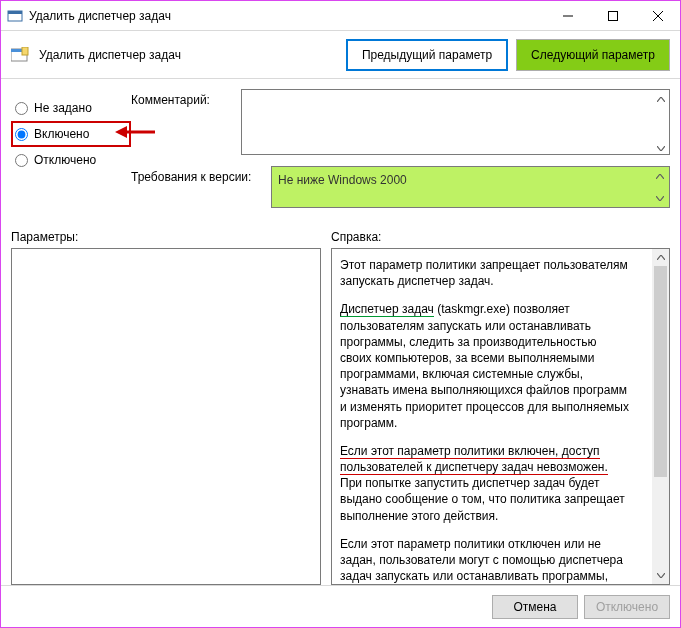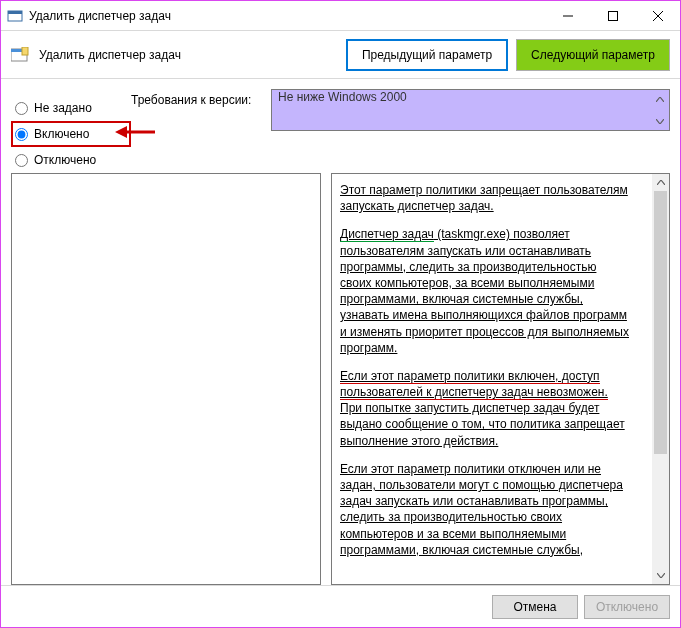--- a/index.html
+++ b/index.html
@@ -21,30 +21,30 @@
   .radios { width: 120px; padding-top: 6px; position:relative; }
   .radio { display: flex; align-items: center; height: 26px; padding-left: 4px; cursor:default; }
   .radio input { margin: 0 6px 0 0; }
   .radio.boxed { border: 2px solid #cc0000; padding-left:2px;align-items:center; }
   .arrow { position:absolute; left: 104px; top: 36px; width: 40px; height: 14px; }
   .fields { flex: 1; }
   .field-row { display: flex; margin-bottom: 8px; }
   .field-label { width: 110px; padding-top: 4px; }
   .field-input { flex: 1; }
   textarea.comment { width: 100%; height: 66px; resize: none; border: 1px solid #7a7a7a; padding: 4px; background:#fff; font-family: inherit; }
-  .req-box { width: 100%; height: 42px; border: 1px solid #7a7a7a; background: #c4b5fd; padding: 0 18px 6px 6px; position:relative; color:#333; }
+  .req-box { width: 100%; height: 42px; border: 1px solid #7a7a7a; background: #bef264; padding: 6px 18px 6px 6px; position:relative; color:#333; }
   .scroll-arrow { position:absolute; right:1px; width:16px; height:16px; display:flex; align-items:center; justify-content:center; color:#606060; }
   .labels-row { display: flex; margin-top: 14px; margin-bottom: 4px; }
   .labels-row .l1 { width: 320px; }
   .panels { flex: 1; display: flex; gap: 10px; min-height: 0; }
   .panel { border: 1px solid #7a7a7a; background: #fff; overflow: hidden; display:flex; }
   .panel.params { width: 310px; }
   .panel.help { flex: 1; position:relative; }
   .help-content { padding: 8px 22px 8px 8px; line-height: 1.35; overflow:hidden; }
-  .help-content p { margin: 0 16px 12px 0; text-decoration: underline; }
+  .help-content p { margin: 0 16px 12px 0; }
   .ul-green { border-bottom: 1px solid #009933; }
   .ul-red { border-bottom: 1px solid #cc0000; }
   .scrollbar-v { position:absolute; right:0; top:0; bottom:0; width:17px; background:#f0f0f0; display:flex; flex-direction:column; }
   .sb-btn { height:17px; display:flex; align-items:center; justify-content:center; color:#606060; }
   .sb-track { flex:1; position:relative; }
   .sb-thumb { position:absolute; left:2px; right:2px; top:0; height:70%; background:#cdcdcd; }
   .footer { height: 42px; border-top: 1px solid #d9d9d9; display: flex; align-items: center; justify-content: flex-end; padding: 0 10px; gap: 6px; }
   .btn { width: 86px; height: 24px; border: 1px solid #adadad; background: #e1e1e1; display:flex; align-items:center; justify-content:center; cursor:default; }
   .btn.disabled { color: #a0a0a0; }
   svg { display:block; }
@@ -114,40 +114,60 @@
         </label>
         <span class="arrow">
           <svg width="40" height="14" viewBox="0 0 40 14">
               <line x1="40" y1="7" x2="8" y2="7" stroke="#cc0000" stroke-width="3"></line>
               <polygon points="0,7 12,1 12,13" fill="#cc0000"></polygon>
             </svg>
         </span>
       </div>
       <div class="fields">
         <div class="field-row">
+          <div class="field-label">Комментарий:</div>
+          <div class="field-input" style="position:relative;">
+            <textarea class="comment" style=""></textarea>
+            <span class="scroll-arrow" style="top:2px;">
+              <svg width="8" height="5" viewBox="0 0 8 5">
+                  <polyline points="0,5 4,0 8,5" fill="none" stroke="#606060" stroke-width="1.2"></polyline>
+                </svg>
+            </span>
+            <span class="scroll-arrow" style="bottom:2px;">
+              <svg width="8" height="5" viewBox="0 0 8 5">
+                  <polyline points="0,0 4,5 8,0" fill="none" stroke="#606060" stroke-width="1.2"></polyline>
+                </svg>
+            </span>
+          </div>
+        </div>
+        <div class="field-row">
           <div class="field-label" style="width:140px;">Требования к версии:</div>
           <div class="field-input">
             <div class="req-box">
               <span>Не ниже Windows 2000</span>
               <span class="scroll-arrow" style="top:1px;">
                 <svg width="8" height="5" viewBox="0 0 8 5">
                     <polyline points="0,5 4,0 8,5" fill="none" stroke="#606060" stroke-width="1.2"></polyline>
                   </svg>
               </span>
               <span class="scroll-arrow" style="bottom:1px;">
                 <svg width="8" height="5" viewBox="0 0 8 5">
                     <polyline points="0,0 4,5 8,0" fill="none" stroke="#606060" stroke-width="1.2"></polyline>
                   </svg>
               </span>
             </div>
           </div>
         </div>
       </div>
     </div>
 
+    <div class="labels-row">
+      <div class="l1">Параметры:</div>
+      <div>Справка:</div>
+    </div>
 
     <div class="panels">
       <div class="panel params"></div>
       <div class="panel help">
         <div class="help-content">
           <p>Этот параметр политики запрещает пользователям запускать диспетчер задач.</p>
           <p><span class="ul-green">Диспетчер задач</span><span> (taskmgr.exe) позволяет пользователям запускать или останавливать программы, следить за производительностью своих компьютеров, за всеми выполняемыми программами, включая системные службы, узнавать имена выполняющихся файлов программ и изменять приоритет процессов для выполняемых программ.</span></p>
           <p><span class="ul-red">Если этот параметр политики включен, доступ пользователей к диспетчеру задач невозможен.</span><span> При попытке запустить диспетчер задач будет выдано сообщение о том, что политика запрещает выполнение этого действия.</span></p>
           <p>Если этот параметр политики отключен или не задан, пользователи могут с помощью диспетчера задач запускать или останавливать программы, следить за производительностью своих компьютеров и за всеми выполняемыми программами, включая системные службы,</p>
         </div>

